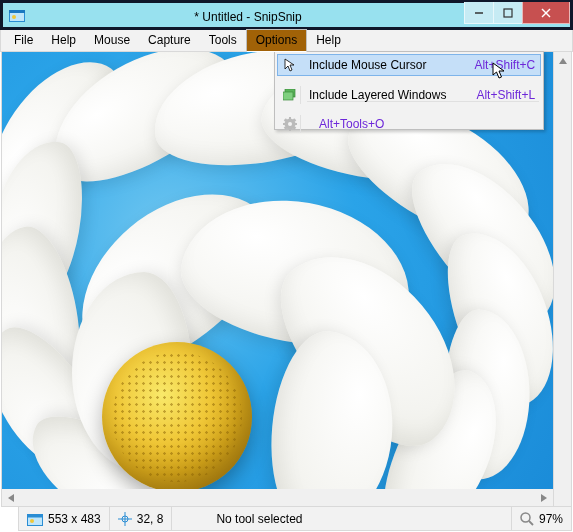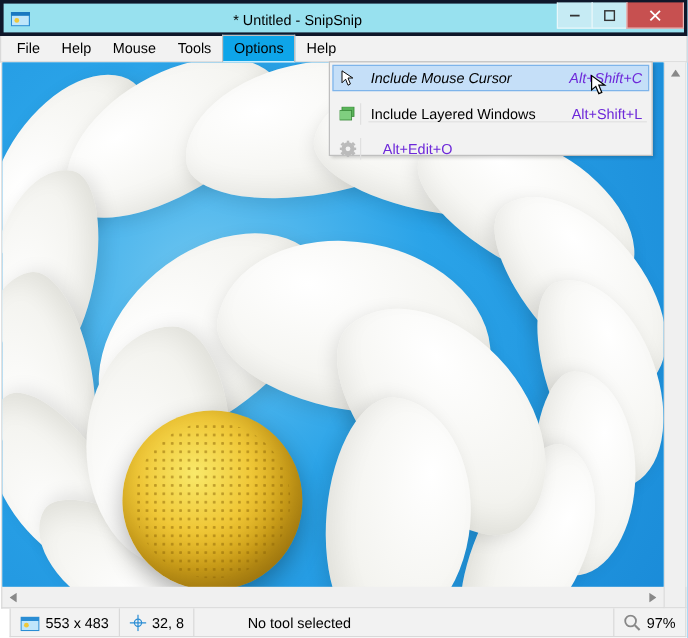--- a/index.html
+++ b/index.html
@@ -10,26 +10,26 @@
   .titlebar .app-icon { width: 28px; display: flex; align-items: center; justify-content: center; }
   .titlebar .title { flex: 1; text-align: center; line-height: 29px; font-size: 12px; color: #000; }
   .sysbtns { display: flex; height: 22px; margin-top: -1px; }
   .sysbtn { width: 30px; height: 22px; display: flex; align-items: center; justify-content: center; border: 1px solid rgba(255,255,255,.6); border-top: none; margin-left: -1px; background: #c6ebf4; }
   .sysbtn.close { width: 48px; background: #c75050; color: #fff; }
   .sysbtn svg { display: block; }
 
   
   .menubar { height: 22px; background: #f2f2f2; border: 1px solid #d9d9d9; border-top: none; display: flex; align-items: stretch; font-size: 12px; padding-left: 4px; position: relative; }
   .menuitem { padding: 0 9px; line-height: 21px; cursor: default; }
-  .menuitem.open { background: #0ea5e9; border: 1px solid #bfbfbf; border-bottom: 1px solid #fff; margin-top: -1px; margin-bottom: -1px; position: relative; z-index: 20; }
+  .menuitem.open { background: #a16207; border: 1px solid #bfbfbf; border-bottom: 1px solid #fff; margin-top: -1px; margin-bottom: -1px; position: relative; z-index: 20; }
 
   
   .dropdown { position: absolute; top: 51px; left: 274px; background: #f2f2f2; border: 1px solid #bfbfbf; box-shadow: 2px 2px 3px rgba(0,0,0,.2); font-size: 12px; z-index: 10; padding: 2px; }
   .dd-row { display: flex; align-items: center; height: 22px; padding: 16px 6px 0 2px; position: relative; }
-  .dd-row.hl { background: #c5dff8; border: 1px solid #7eb4ea; padding: 0 5px 0 1px; height: 22px; font-style: italic; }
+  .dd-row.hl { background: #c5dff8; border: 1px solid #7eb4ea; padding: 0 5px 0 1px; height: 22px; }
   .dd-icon { width: 22px; height: 18px; display: flex; align-items: center; justify-content: center; border-right: 1px solid #e0e0e0; margin-right: 8px; }
   .dd-row.hl .dd-icon { border-right-color: transparent; }
   .dd-label { flex: 1; padding-right: 20px; }
   .dd-accel { color: #6d28d9; padding-left: 10px; white-space: nowrap; }
   .dd-sep { height: 1px; background: #e0e0e0; margin: 3px 2px 3px 30px; }
 
   .cursor-overlay { position: absolute; top: 62px; left: 492px; z-index: 30; pointer-events: none; }
 
   
   .client { position: absolute; left: 1px; top: 52px; right: 1px; bottom: 25px; border: 1px solid #d9d9d9; border-top: none; display: flex; }
@@ -45,21 +45,21 @@
 
   .vscroll { width: 18px; background: #f0f0f0; border-left: 1px solid #d9d9d9; display: flex; flex-direction: column; }
   .vscroll .arrow { height: 18px; display: flex; align-items: center; justify-content: center; }
   .vscroll .track { flex: 1; }
   .hscroll { position: absolute; left: 1px; right: 19px; bottom: 25px; height: 18px; background: #f0f0f0; border: 1px solid #d9d9d9; border-top: none; display: flex; }
   .hscroll .arrow { width: 18px; display:flex; align-items:center; justify-content:center; }
   .hscroll .track { flex: 1; }
   .corner { position:absolute; right:1px; bottom:25px; width:18px; height:18px; background:#f0f0f0; border:1px solid #d9d9d9; border-top:none; border-left:none;}
 
   
-  .statusbar { position: absolute; left: 8px; right: 1px; bottom: 1px; height: 24px; background: #f2f2f2; border: 1px solid #d9d9d9; border-top: none; display: flex; align-items: center; font-size: 12px; }
+  .statusbar { position: absolute; left: 18px; right: 1px; bottom: 1px; height: 24px; background: #f2f2f2; border: 1px solid #d9d9d9; border-top: none; display: flex; align-items: center; font-size: 12px; }
   .sb-cell { display: flex; align-items: center; padding: 0 8px; height: 100%; border-right: 1px solid #d9d9d9; gap: 5px; }
   .sb-cell.flex { flex: 1; margin-left: 36px; }
   .sb-icon { display: flex; align-items: center; }
 </style>
 </head>
 <body>
 
 <div class="titlebar">
   <div class="app-icon">
     <svg width="16" height="14" viewBox="0 0 16 14">
@@ -87,20 +87,21 @@
           <line x1="10" y1="2" x2="2" y2="10" stroke="#fff" stroke-width="1.5"></line>
         </svg>
       </div>
   </div>
 </div>
 
 <div class="menubar">
   <div class="menuitem">File</div>
   <div class="menuitem">Help</div>
   <div class="menuitem">Mouse</div>
+  <div class="menuitem">Capture</div>
   <div class="menuitem">Tools</div>
   <div class="menuitem open">Options</div>
   <div class="menuitem">Help</div>
 </div>
 
 <div class="dropdown">
   <div class="dd-row hl">
     <span class="dd-icon">
         <svg width="12" height="14" viewBox="0 0 12 14">
           <path d="M1 1 L1 11 L4 8 L6 13 L8 12 L6 7 L10 7 Z" fill="#fff" stroke="#000" stroke-width="0.8"></path>
@@ -130,21 +131,21 @@
             <rect x="6" y="11" width="2" height="3"></rect>
             <rect x="0" y="6" width="3" height="2"></rect>
             <rect x="11" y="6" width="3" height="2"></rect>
             <rect x="1.5" y="1.5" width="2" height="3" transform="rotate(45 2.5 3)"></rect>
             <rect x="10.5" y="1.5" width="2" height="3" transform="rotate(-45 11.5 3)"></rect>
             <rect x="1.5" y="9.5" width="2" height="3" transform="rotate(-45 2.5 11)"></rect>
             <rect x="10.5" y="9.5" width="2" height="3" transform="rotate(45 11.5 11)"></rect>
           </g>
         </svg>
       </span>
-    <span class="dd-accel">Alt+Edit+O</span>
+    <span class="dd-accel">Alt+Tools+O</span>
   </div>
 </div>
 
 <div class="cursor-overlay">
   <svg width="14" height="18" viewBox="0 0 14 18">
       <path d="M1 1 L1 13 L4.5 10 L7 16 L9.5 15 L7 9 L12 9 Z" fill="#fff" stroke="#000" stroke-width="1"></path>
     </svg>
 </div>
 
 <div class="client">

